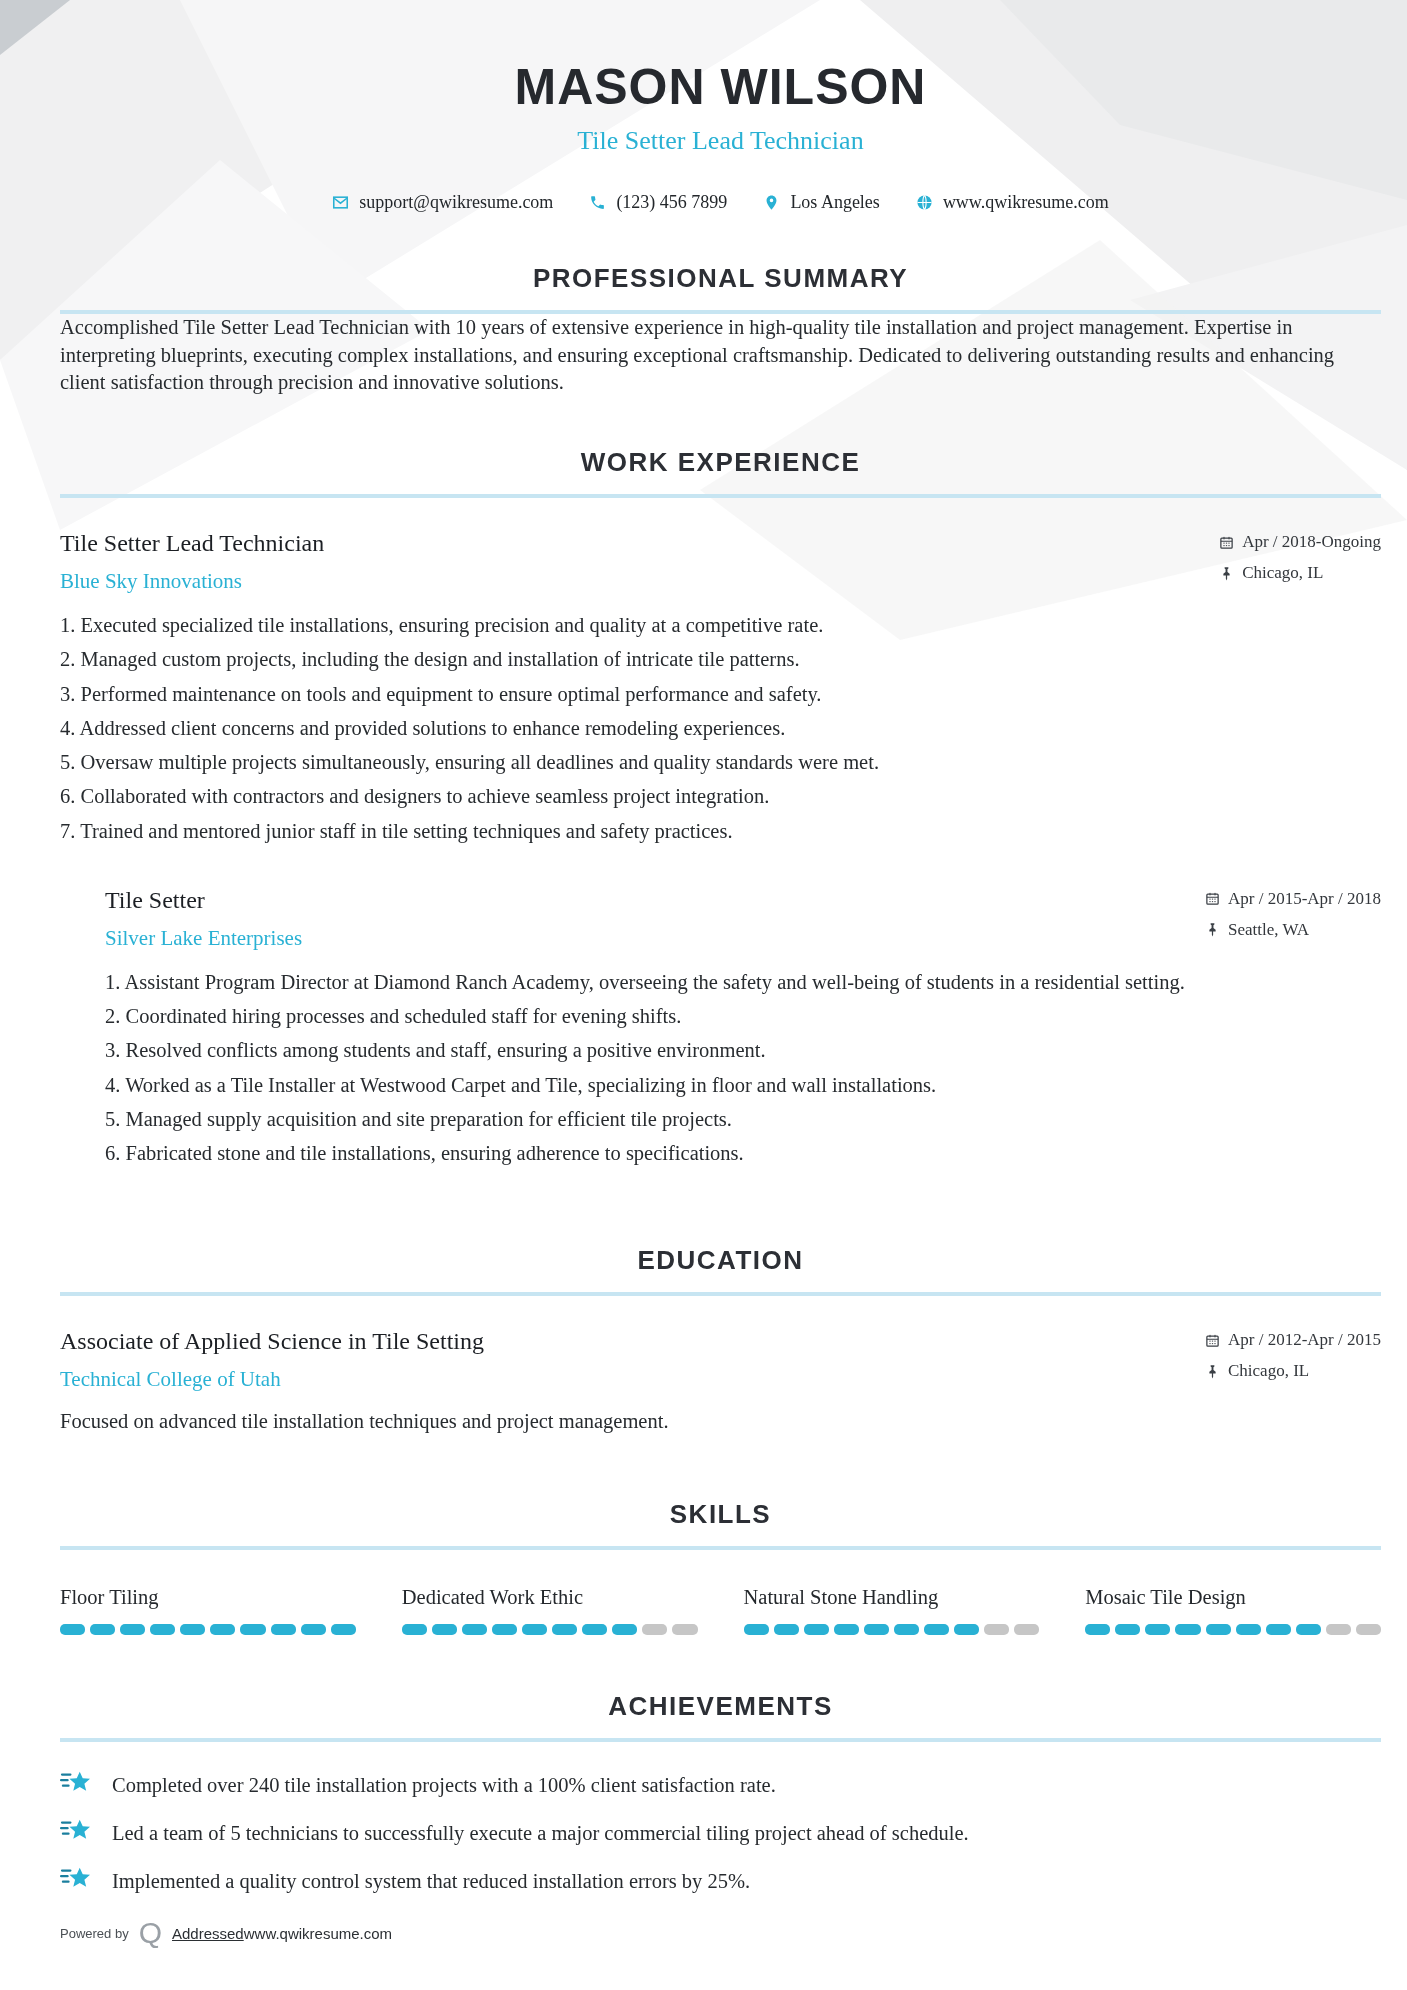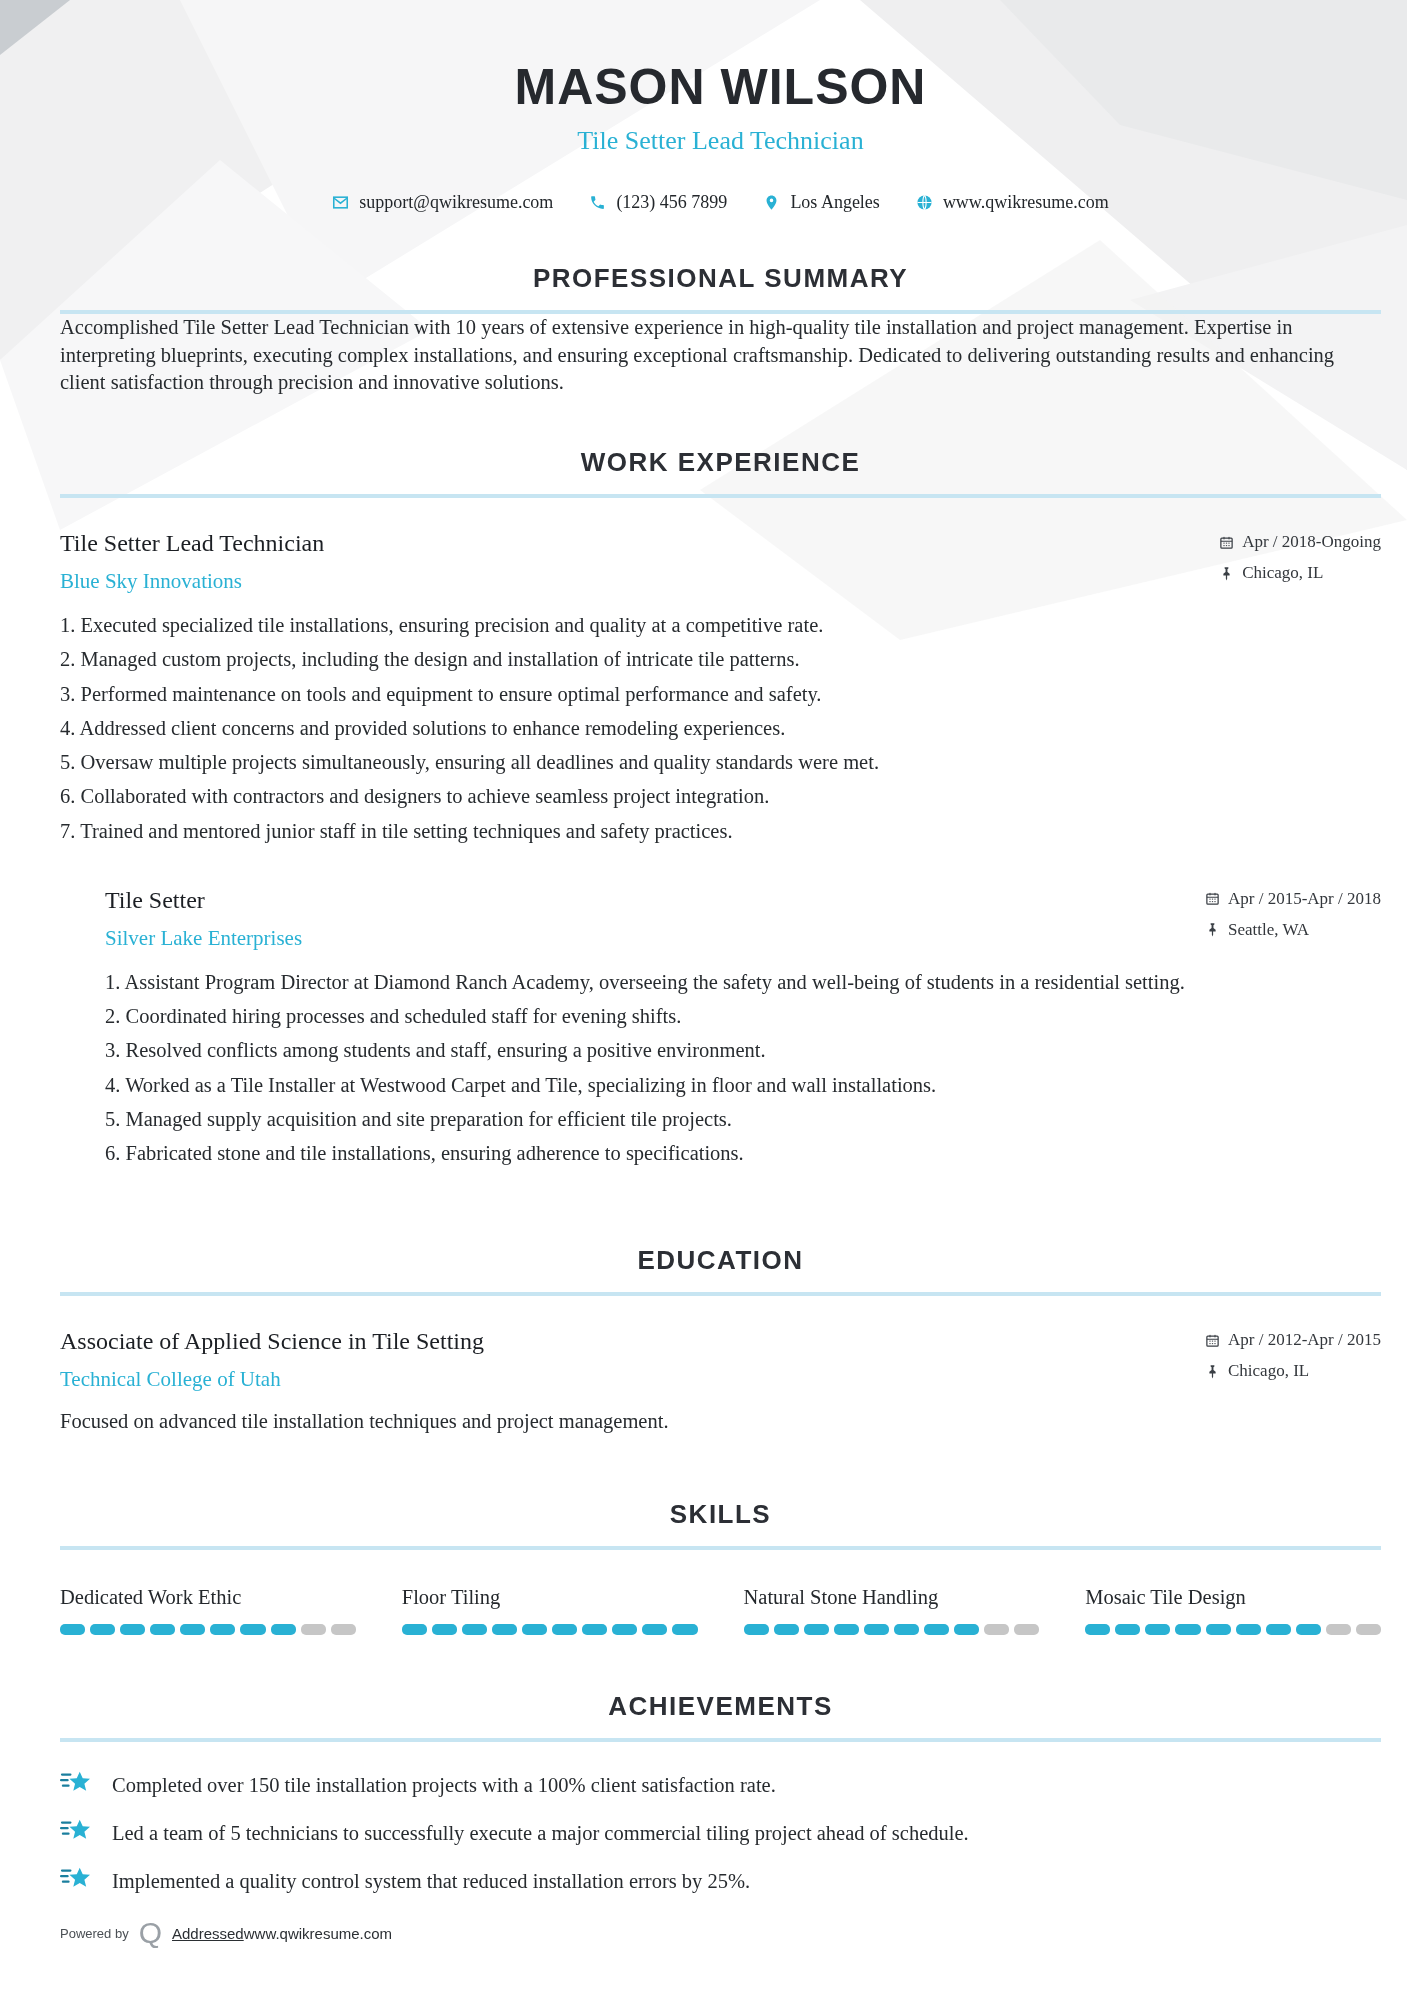--- a/index.html
+++ b/index.html
@@ -268,47 +268,47 @@
       <p class="edu-desc">Focused on advanced tile installation techniques and project management.</p>
     </div>
   </div>
 
   <div class="section" style="margin-top:66px;">
     <h2 class="section-heading">SKILLS</h2>
     <div class="section-rule"></div>
 
     <div class="skills-grid">
       <div class="skill">
+        <div class="skill-name">Floor Tiling</div>
+        <div class="skill-bar">
+            <span class="seg on"></span>
+            <span class="seg on"></span>
+            <span class="seg on"></span>
+            <span class="seg on"></span>
+            <span class="seg on"></span>
+            <span class="seg on"></span>
+            <span class="seg on"></span>
+            <span class="seg on"></span>
+            <span class="seg on"></span>
+            <span class="seg on"></span>
+          </div>
+      </div>
+      <div class="skill">
         <div class="skill-name">Dedicated Work Ethic</div>
         <div class="skill-bar">
             <span class="seg on"></span>
             <span class="seg on"></span>
             <span class="seg on"></span>
             <span class="seg on"></span>
             <span class="seg on"></span>
             <span class="seg on"></span>
             <span class="seg on"></span>
             <span class="seg on"></span>
             <span class="seg"></span>
             <span class="seg"></span>
-          </div>
-      </div>
-      <div class="skill">
-        <div class="skill-name">Floor Tiling</div>
-        <div class="skill-bar">
-            <span class="seg on"></span>
-            <span class="seg on"></span>
-            <span class="seg on"></span>
-            <span class="seg on"></span>
-            <span class="seg on"></span>
-            <span class="seg on"></span>
-            <span class="seg on"></span>
-            <span class="seg on"></span>
-            <span class="seg on"></span>
-            <span class="seg on"></span>
           </div>
       </div>
       <div class="skill">
         <div class="skill-name">Natural Stone Handling</div>
         <div class="skill-bar">
             <span class="seg on"></span>
             <span class="seg on"></span>
             <span class="seg on"></span>
             <span class="seg on"></span>
             <span class="seg on"></span>
@@ -342,21 +342,21 @@
     <div class="section-rule"></div>
 
     <div class="ach-list">
       <div class="ach-item">
         <span class="ach-icon">
           <svg viewBox="0 0 34 30">
               <path d="M2 7h9M1 13h7M3 19h6" stroke="#1b7f9e" stroke-width="2.4" stroke-linecap="round" fill="none"></path>
               <polygon points="21,4 24.2,11 32,11.6 26,16.8 27.9,24.4 21,20.3 14.1,24.4 16,16.8 10,11.6 17.8,11" fill="#29b1d4"></polygon>
             </svg>
         </span>
-        <span class="ach-text">Completed over 150 tile installation projects with a 100% client satisfaction rate.</span>
+        <span class="ach-text">Completed over 240 tile installation projects with a 100% client satisfaction rate.</span>
       </div>
       <div class="ach-item">
         <span class="ach-icon">
           <svg viewBox="0 0 34 30">
               <path d="M2 7h9M1 13h7M3 19h6" stroke="#1b7f9e" stroke-width="2.4" stroke-linecap="round" fill="none"></path>
               <polygon points="21,4 24.2,11 32,11.6 26,16.8 27.9,24.4 21,20.3 14.1,24.4 16,16.8 10,11.6 17.8,11" fill="#29b1d4"></polygon>
             </svg>
         </span>
         <span class="ach-text">Led a team of 5 technicians to successfully execute a major commercial tiling project ahead of schedule.</span>
       </div>

